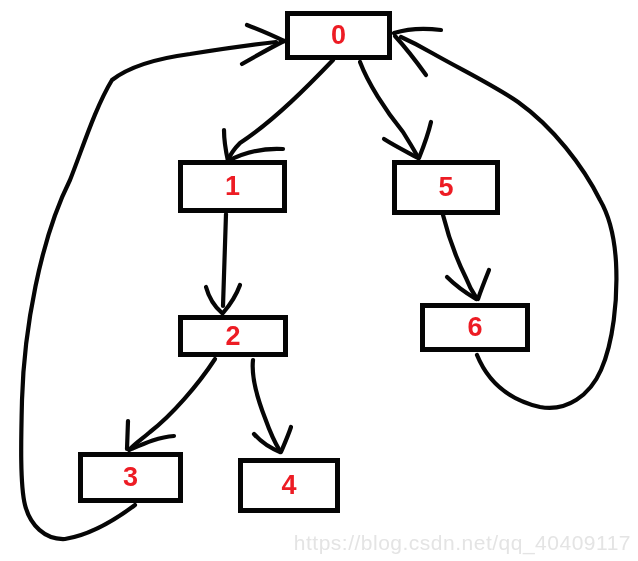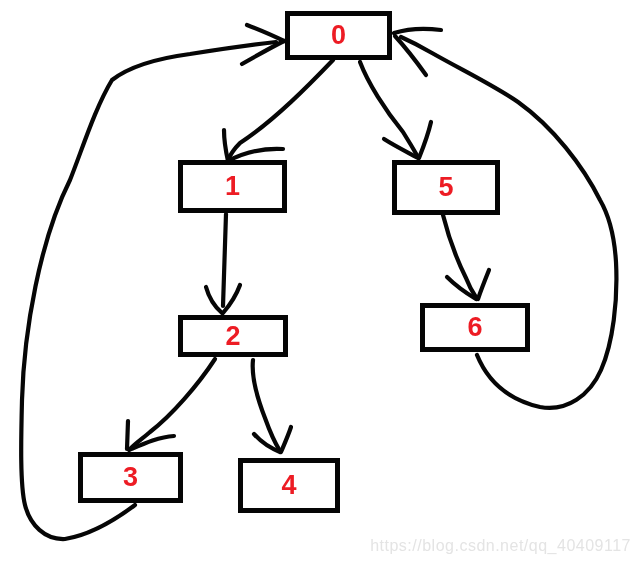--- a/index.html
+++ b/index.html
@@ -39,21 +39,21 @@
     justify-content: center;
     color: #ed1c24;
     font-size: 27px;
     font-weight: bold;
     line-height: 1;
   }
   .watermark {
     position: absolute;
     right: 7px;
     bottom: 6px;
-    font-size: 16px;
+    font-size: 21px;
     color: #e4e4e4;
     letter-spacing: 0.5px;
     user-select: none;
   }
 </style>
 </head>
 <body>
 
 <div id="canvas">
 

